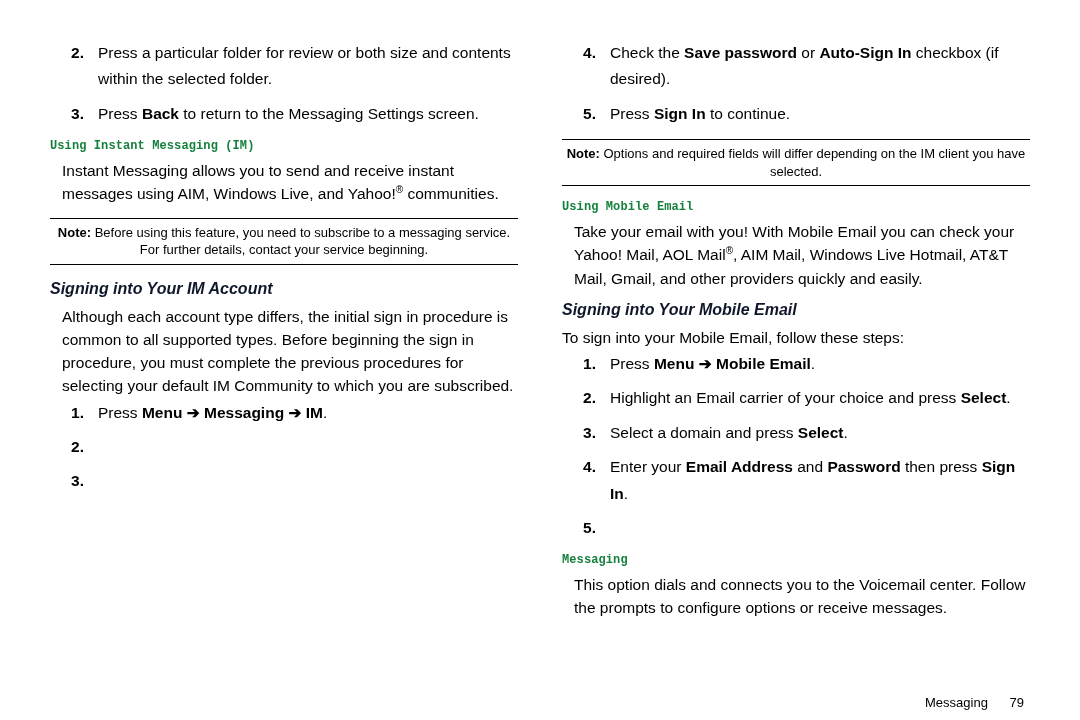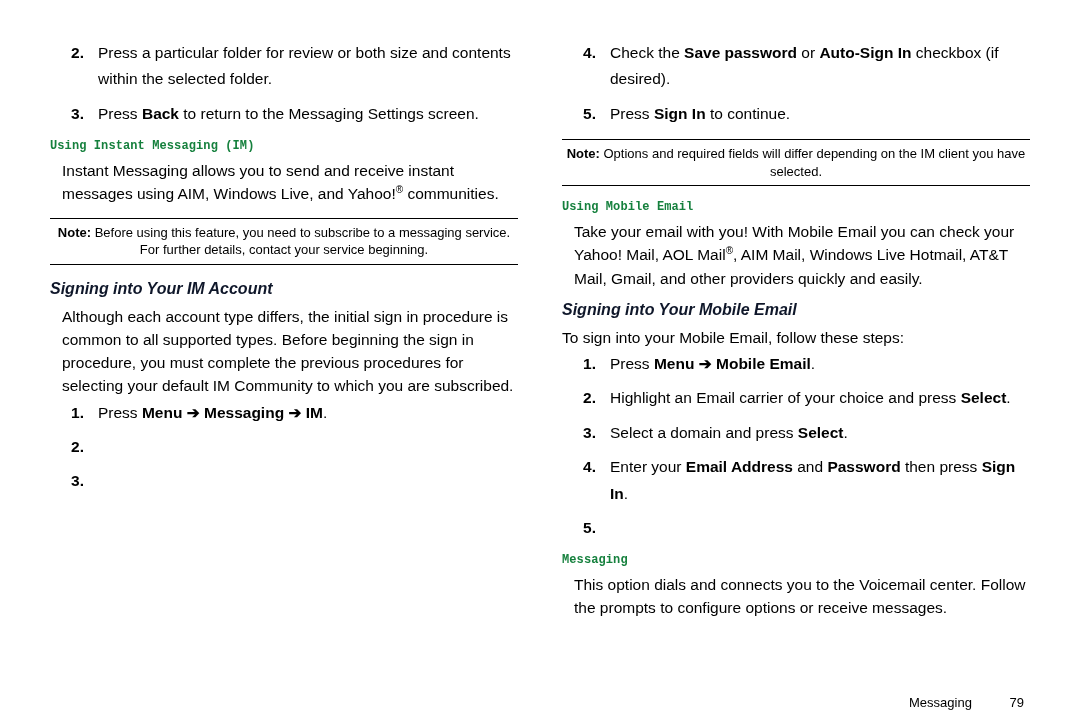--- a/index.html
+++ b/index.html
@@ -87,21 +87,21 @@
   }
   .footer {
     text-align: right;
     font-size: 13px;
     color: #000;
     padding-top: 8px;
     padding-right: 6px;
   }
   .footer .pn {
     display: inline-block;
-    margin-left: 34px;
+    margin-left: 18px;
   }
 </style>
 </head>
 <body>
 
 <div class="page">
   <div class="columns">
 
     <div class="col">
       <ol class="ol">

